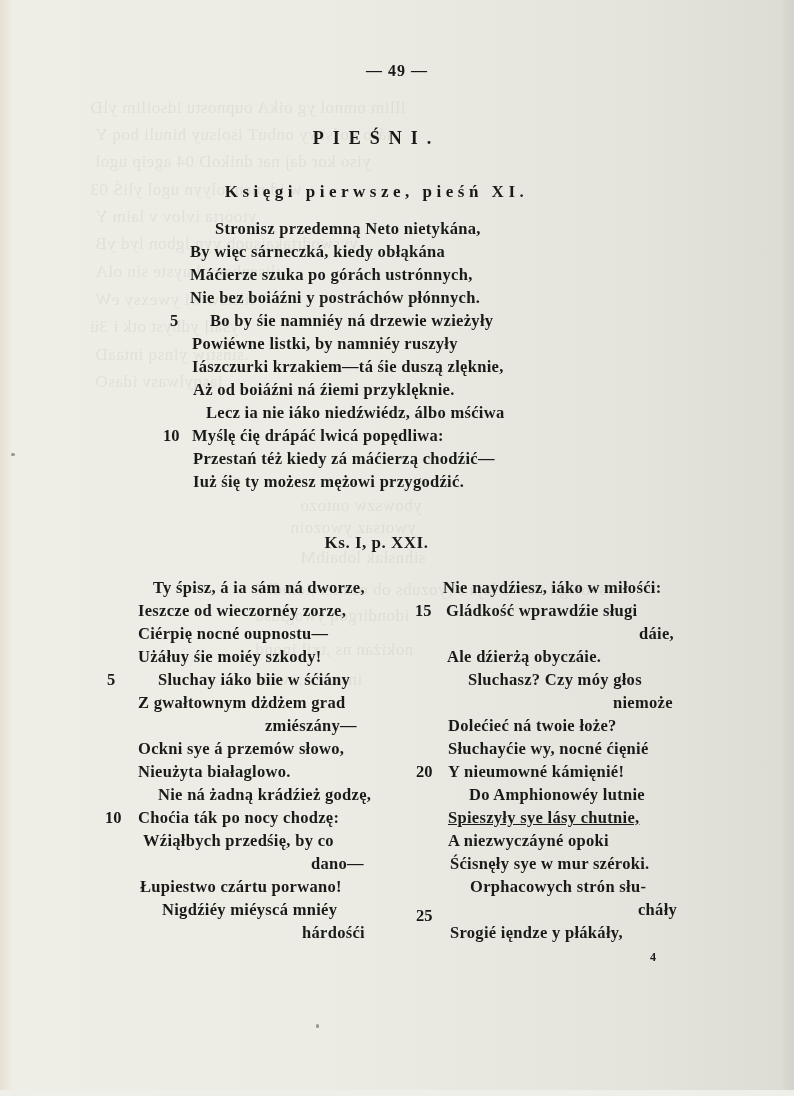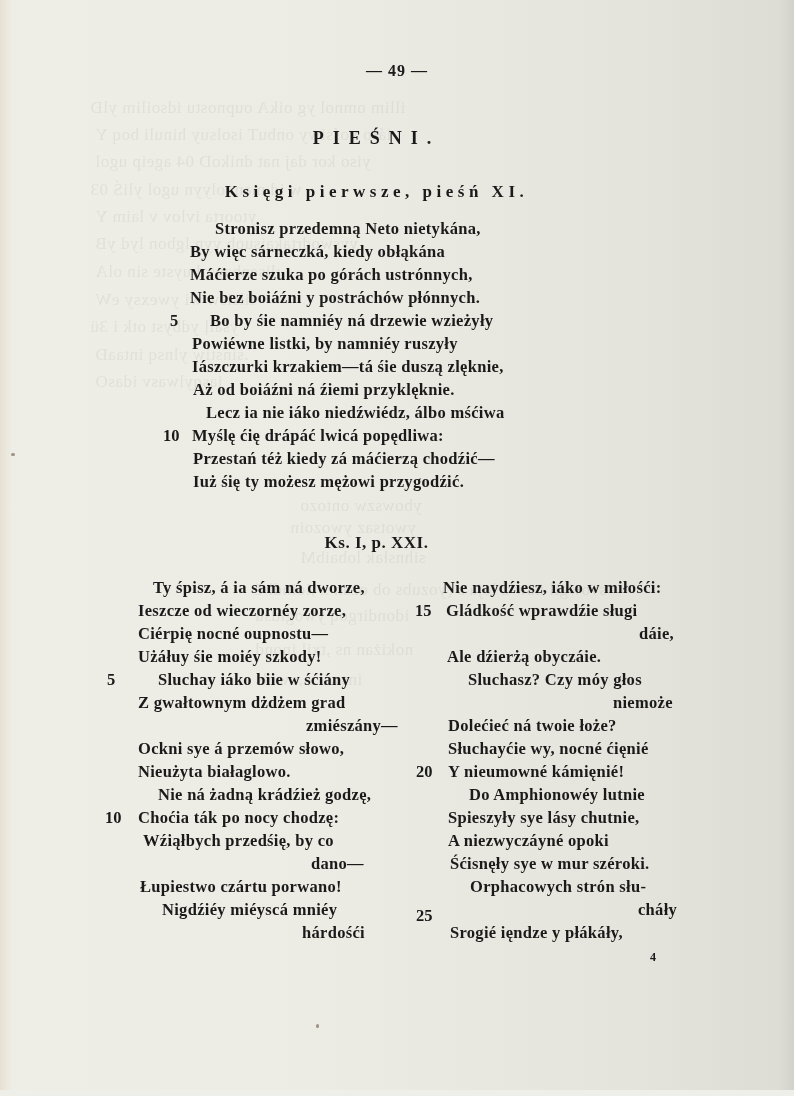--- a/index.html
+++ b/index.html
@@ -151,21 +151,21 @@
 <div class="heading h-ks">Ks. I, p. XXI.</div>
 
 <div>
   <div class="line" style="top:578px;left:153px;">Ty śpisz, á ia sám ná dworze,</div>
   <div class="line" style="top:601px;left:138px;">Ieszcze od wieczornéy zorze,</div>
   <div class="line" style="top:624px;left:138px;">Ciérpię nocné oupnostu—</div>
   <div class="line" style="top:647px;left:138px;">Użáłuy śie moiéy szkody!</div>
   <div class="num" style="top:670px;left:107px;">5</div>
   <div class="line" style="top:670px;left:158px;">Sluchay iáko biie w śćiány</div>
   <div class="line" style="top:693px;left:138px;">Z gwałtownym dżdżem grad</div>
-  <div class="line" style="top:716px;left:265px;margin-left:41px;">zmiészány—</div>
+  <div class="line" style="top:716px;left:265px;">zmiészány—</div>
   <div class="line" style="top:739px;left:138px;">Ockni sye á przemów słowo,</div>
   <div class="line" style="top:762px;left:138px;">Nieużyta białaglowo.</div>
   <div class="line" style="top:785px;left:158px;">Nie ná żadną krádźież godzę,</div>
   <div class="num" style="top:808px;left:105px;">10</div>
   <div class="line" style="top:808px;left:138px;">Choćia ták po nocy chodzę:</div>
   <div class="line" style="top:831px;left:143px;">Wźiąłbych przedśię, by co</div>
   <div class="line" style="top:854px;left:311px;">dano—</div>
   <div class="line" style="top:877px;left:140px;">Łupiestwo czártu porwano!</div>
   <div class="line" style="top:900px;left:162px;">Nigdźiéy miéyscá mniéy</div>
   <div class="line" style="top:923px;left:302px;">hárdośći</div>
@@ -177,21 +177,21 @@
   <div class="line" style="top:601px;left:446px;">Gládkość wprawdźie sługi</div>
   <div class="line" style="top:624px;left:639px;">dáie,</div>
   <div class="line" style="top:647px;left:447px;">Ale dźierżą obyczáie.</div>
   <div class="line" style="top:670px;left:468px;">Sluchasz? Czy móy głos</div>
   <div class="line" style="top:693px;left:613px;">niemoże</div>
   <div class="line" style="top:716px;left:448px;">Dolećieć ná twoie łoże?</div>
   <div class="line" style="top:739px;left:448px;">Słuchayćie wy, nocné ćięnié</div>
   <div class="num" style="top:762px;left:416px;">20</div>
   <div class="line" style="top:762px;left:448px;">Y nieumowné kámięnié!</div>
   <div class="line" style="top:785px;left:469px;">Do Amphionowéy lutnie</div>
-  <div class="line" style="top:808px;left:448px;">Spieszyły sye lásy chutnie,</div>
+  <div class="line" style="top:808px;left:448px;text-decoration:underline;">Spieszyły sye lásy chutnie,</div>
   <div class="line" style="top:831px;left:448px;">A niezwyczáyné opoki</div>
   <div class="line" style="top:854px;left:450px;text-align:right;">Śćisnęły sye w mur széroki.</div>
   <div class="num" style="top:906px;left:416px;">25</div>
   <div class="line" style="top:877px;left:470px;">Orphacowych strón słu-</div>
   <div class="line" style="top:900px;left:638px;">cháły</div>
   <div class="line" style="top:923px;left:450px;">Srogié ięndze y płákáły,</div>
 </div>
 
 <div class="sig" style="top:950px;left:650px;">4</div>
 

